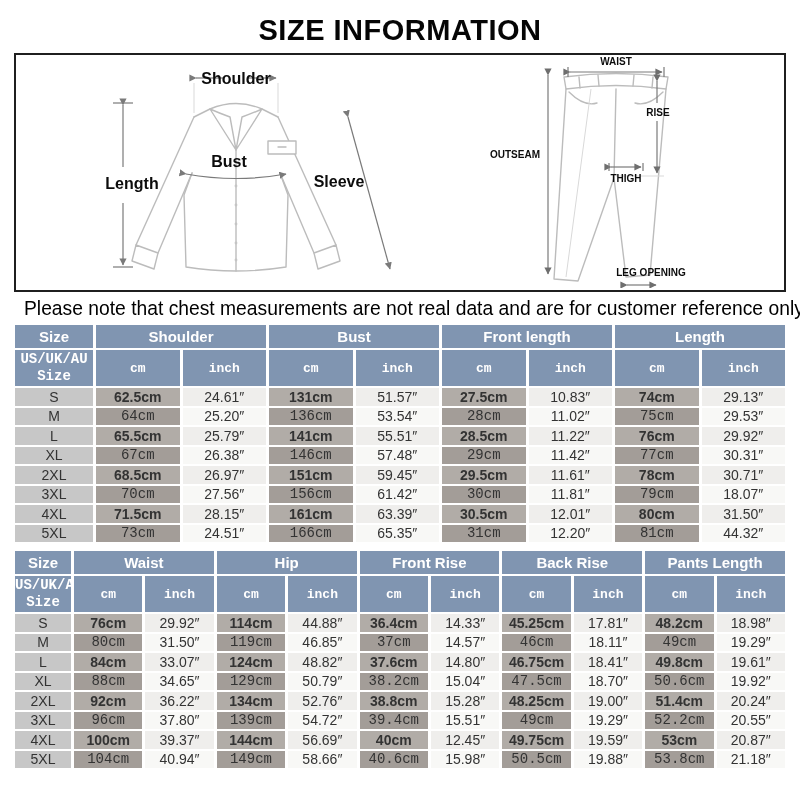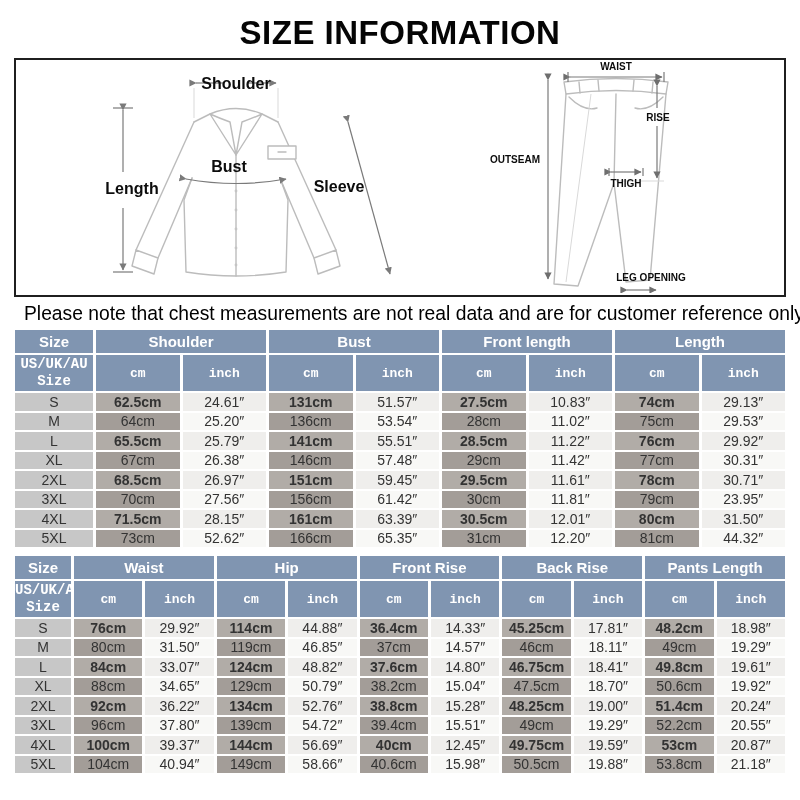--- a/index.html
+++ b/index.html
@@ -1,17 +1,17 @@
 <!DOCTYPE html>
 <html style="--header-bg: #8095b1; --size-col-bg: #c7c7c7; --cm-odd-bg: #b1aca7; --cm-even-bg: #a39d98; --inch-odd-bg: #efeeec; --inch-even-bg: #f8f8f6;"><head>
 <meta charset="utf-8">
 <style>
   html,body{margin:0;padding:0;background:#fff;}
   body{width:800px;height:800px;font-family:"Liberation Sans",sans-serif;color:#000;overflow:hidden;}
-  .page-title{margin:14px 0 6px;text-align:center;font-size:33px;font-weight:bold;letter-spacing:.5px;color:#050505;}
+  .page-title{margin:14px 0 6px;text-align:center;font-size:29px;font-weight:bold;letter-spacing:.5px;color:#050505;}
   .diagram-box{position:relative;margin:0 14px;height:235px;border:2px solid #1f1f1f;background:#fff;}
   .diagram-box svg{position:absolute;top:0;}
   #shirt-svg{left:80px;}
   #pants-svg{left:460px;}
   svg text{font-family:"Liberation Sans",sans-serif;fill:#0c0c0c;}
   .lbl-big{font-size:16px;font-weight:bold;}
   .lbl-small{font-size:10px;font-weight:bold;}
   .garment{stroke:#bcbcbc;fill:none;stroke-width:1.4;stroke-linejoin:round;stroke-linecap:round;}
   .garment-f{stroke:#bcbcbc;fill:#fff;stroke-width:1.4;stroke-linejoin:round;}
   .faint{stroke:#d9d9d9;stroke-width:1;}
@@ -21,21 +21,21 @@
   #pants-table{margin-top:5px;}
   #shirt-table col.col-size{width:78px;}
   #pants-table col.col-size{width:56px;}
   th,td{text-align:center;padding:0;overflow:hidden;white-space:nowrap;}
   .h-size,.h-group{background:var(--header-bg);color:#fff;font-size:15px;font-weight:bold;height:23px;}
   .h-sub{background:var(--header-bg);color:#fff;font-family:"Liberation Mono",monospace;font-size:14px;font-weight:bold;line-height:1.25;height:36px;}
   .h-unit{background:var(--header-bg);color:#fff;font-family:"Liberation Mono",monospace;font-size:13px;font-weight:bold;height:19px;}
   td{font-size:14px;color:#333;height:17.5px;}
   td.c-size{background:var(--size-col-bg);}
   tr.r-odd  td.c-cm{background:var(--cm-odd-bg);font-weight:bold;}
-  tr.r-even td.c-cm{background:var(--cm-even-bg);}
+  tr.r-even td.c-cm{background:var(--cm-even-bg);font-family:Liberation Mono, monospace;}
   tr.r-odd  td.c-inch{background:var(--inch-odd-bg);}
   tr.r-even td.c-inch{background:var(--inch-even-bg);}
 </style>
 </head>
 <body>
 
 <div class="page-title">SIZE INFORMATION</div>
 
 <div class="diagram-box">
 
@@ -239,37 +239,37 @@
       </tr>
       <tr class="r-even">
         <td class="c-size">3XL</td>
         <td class="c-cm">70cm</td>
         <td class="c-inch">27.56″</td>
         <td class="c-cm">156cm</td>
         <td class="c-inch">61.42″</td>
         <td class="c-cm">30cm</td>
         <td class="c-inch">11.81″</td>
         <td class="c-cm">79cm</td>
-        <td class="c-inch">23.95″</td>
+        <td class="c-inch">18.07″</td>
       </tr>
       <tr class="r-odd">
         <td class="c-size">4XL</td>
         <td class="c-cm">71.5cm</td>
         <td class="c-inch">28.15″</td>
         <td class="c-cm">161cm</td>
         <td class="c-inch">63.39″</td>
         <td class="c-cm">30.5cm</td>
         <td class="c-inch">12.01″</td>
         <td class="c-cm">80cm</td>
         <td class="c-inch">31.50″</td>
       </tr>
       <tr class="r-even">
         <td class="c-size">5XL</td>
         <td class="c-cm">73cm</td>
-        <td class="c-inch">52.62″</td>
+        <td class="c-inch">24.51″</td>
         <td class="c-cm">166cm</td>
         <td class="c-inch">65.35″</td>
         <td class="c-cm">31cm</td>
         <td class="c-inch">12.20″</td>
         <td class="c-cm">81cm</td>
         <td class="c-inch">44.32″</td>
       </tr>
     </tbody>
   </table>
 <table class="size-table" id="pants-table">

